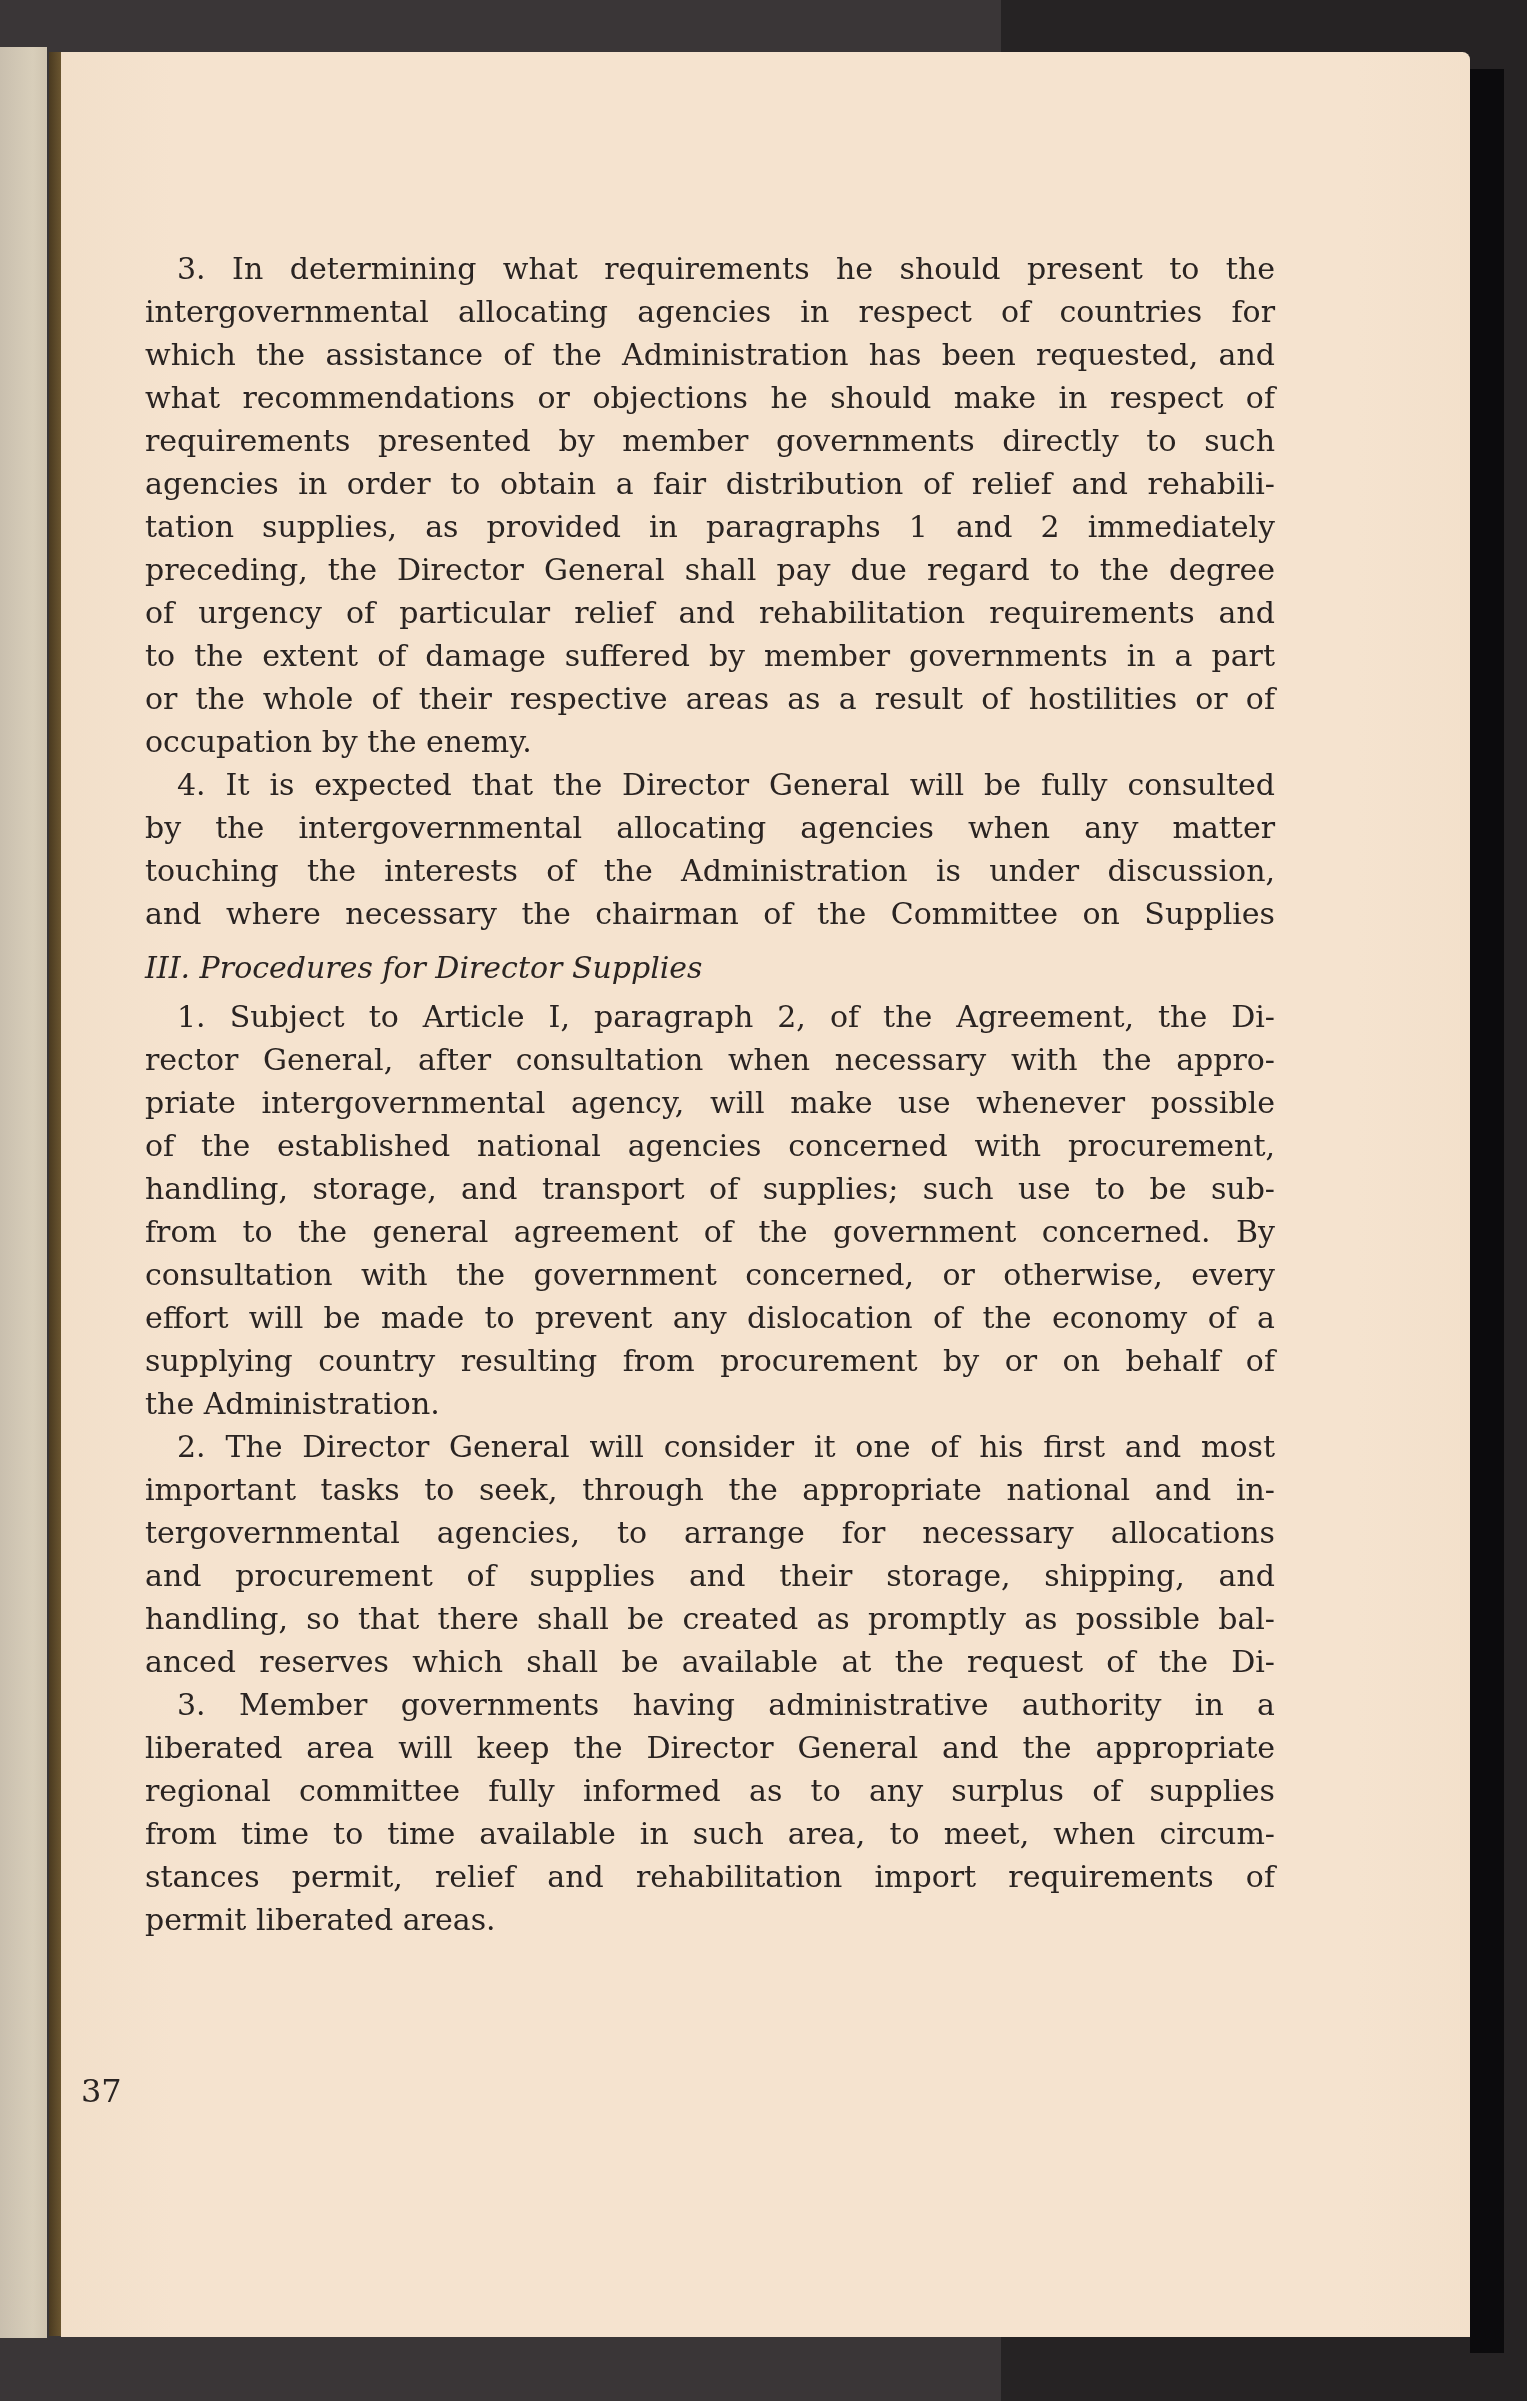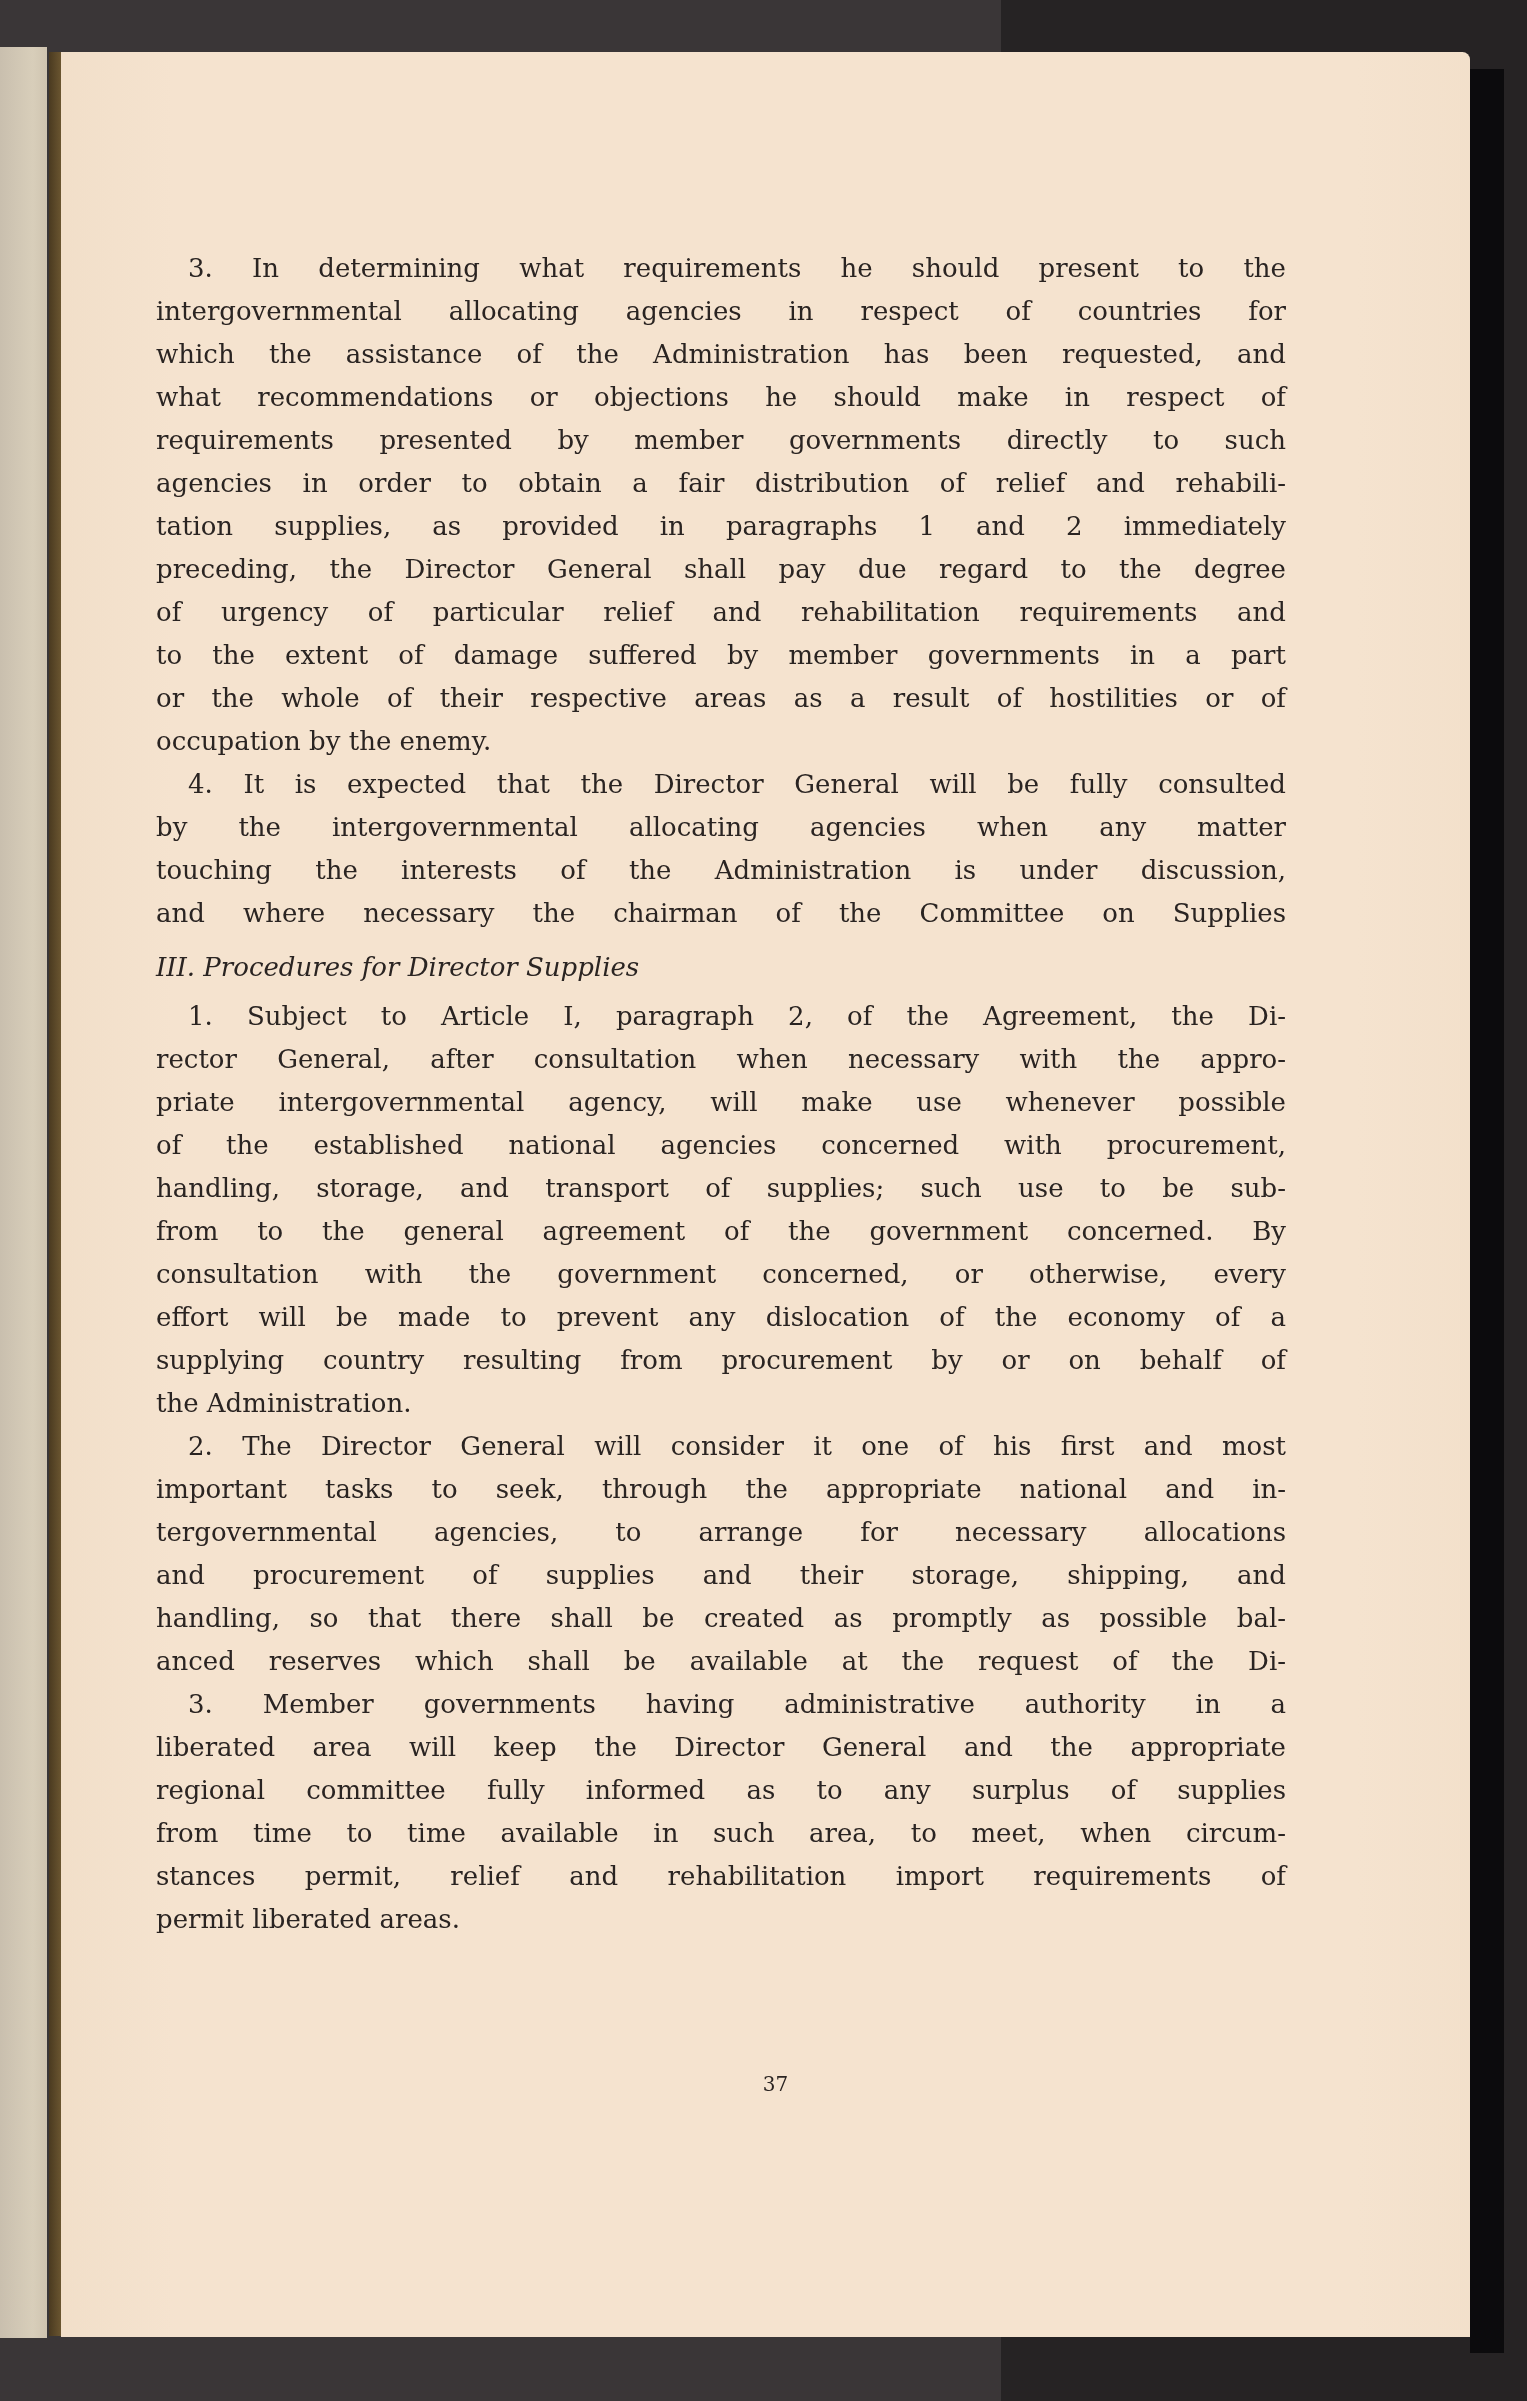--- a/index.html
+++ b/index.html
@@ -56,25 +56,25 @@
       top: 52px;
       width: 1409px;
       height: 2285px;
       background: #f5e3cf;
       background-image:
         linear-gradient(to right, rgba(235,215,190,0.35) 0%, rgba(250,235,218,0) 8%, rgba(250,235,218,0) 92%, rgba(235,215,190,0.25) 100%);
       border-top-right-radius: 7.6px;
     }
     .text-block {
       position: absolute;
-      left: 95px;
+      left: 84px;
       top: 195px;
       width: 1130px;
       color: #2a2422;
-      font-size: 26px;
+      font-size: 30px;
       line-height: 43px;
       text-align: justify;
       letter-spacing: 0px;
     }
     .para {
       margin: 0;
       text-indent: 0;
     }
     .para .line {
       display: block;
@@ -92,22 +92,22 @@
     .section-heading {
       font-style: italic;
       margin: 10.7px 0 6.1px 0;
       display: block;
     }
     .page-number {
       position: absolute;
       left: 0;
       width: 100%;
       top: 2020px;
-      text-align: center;
-      font-size: 20px;
+      text-align: left;
+      font-size: 32px;
       color: #2a2422;
       padding-left: 20px;
       box-sizing: border-box;
     }
   </style>
 </head>
 <body>
 
 <div class="bg-left"></div>
 <div class="bg-right"></div>

